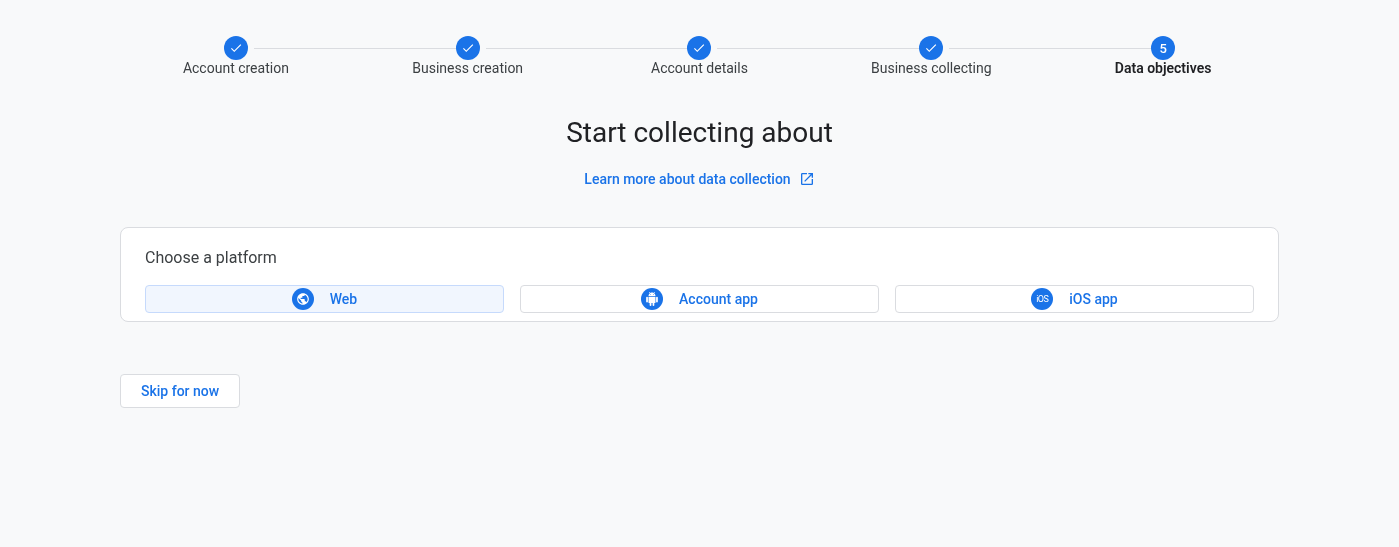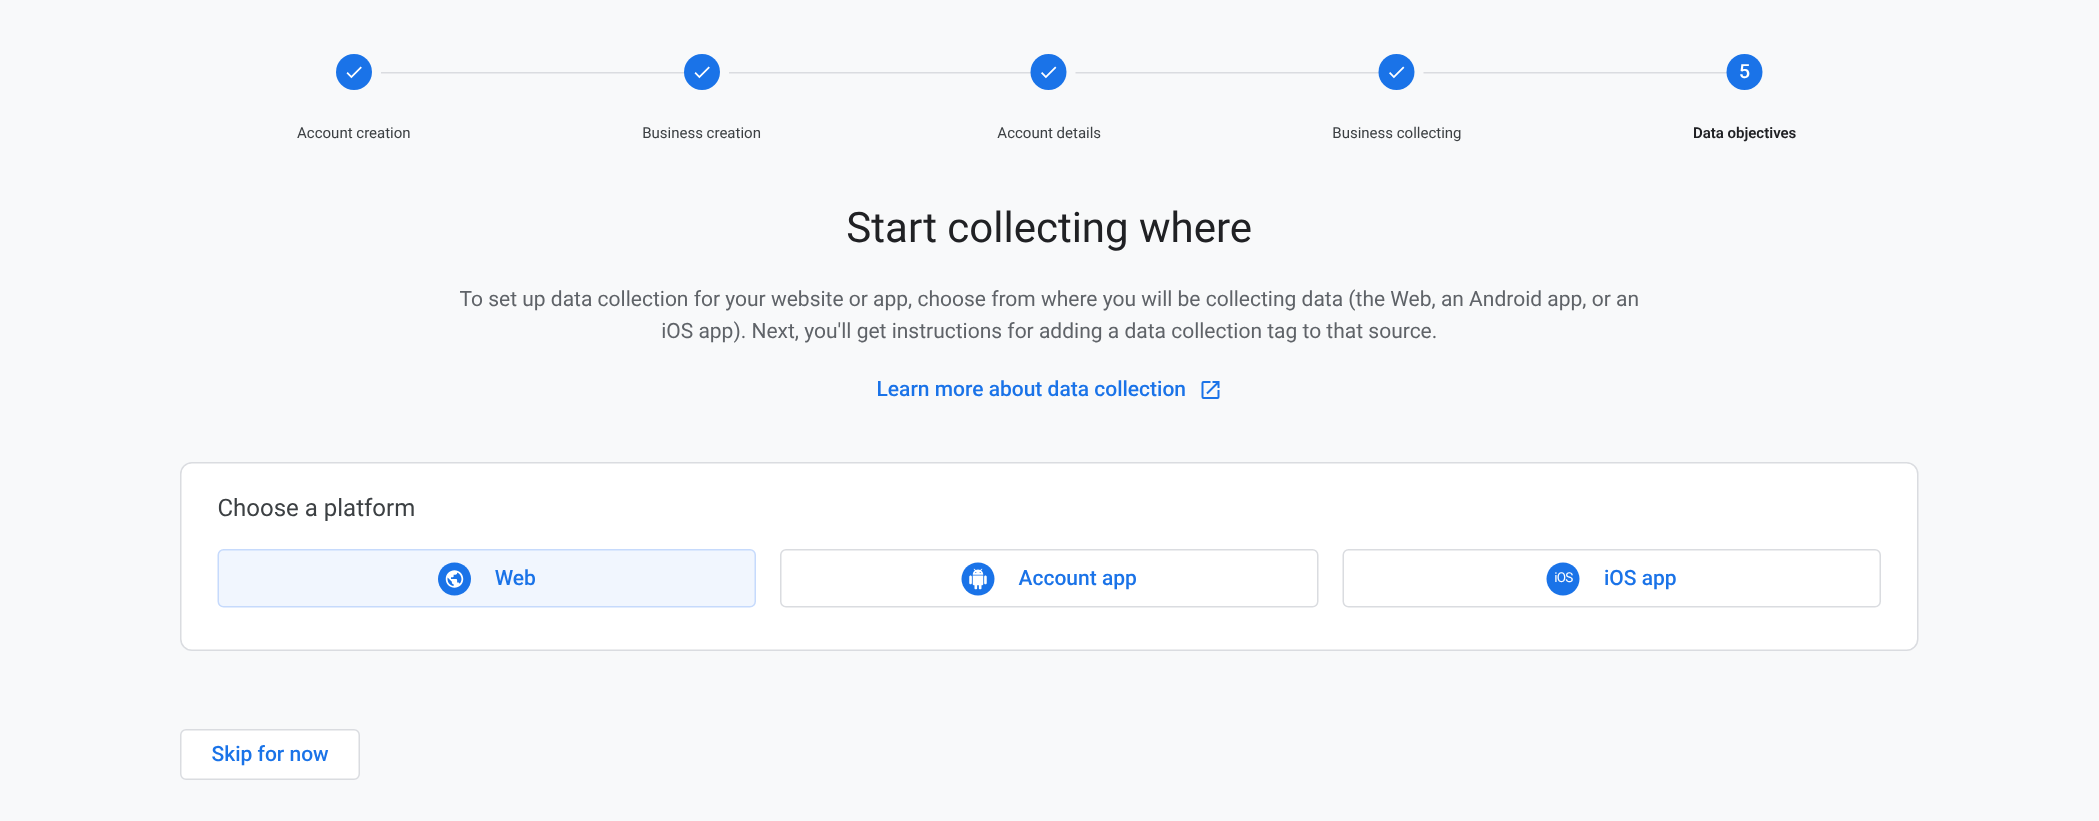--- a/index.html
+++ b/index.html
@@ -38,22 +38,21 @@
       background: #1a73e8;
       display: flex;
       align-items: center;
       justify-content: center;
       color: #fff;
       font-size: 13px;
       font-weight: 500;
       z-index: 2;
     }
     .step-label {
-      margin-top: 24px;
-      font-size: 10px;
+      font-size: 14px;
       color: #3c4043;
       white-space: nowrap;
     }
     .step.current .step-label {
       font-weight: 600;
       color: #202124;
     }
     .step-line {
       position: absolute;
       top: 12px;
@@ -97,39 +96,39 @@
       font-weight: 500;
     }
     .learn-more svg {
       fill: #1a73e8;
     }
     
     .card {
       background: #fff;
       border: 1px solid #dadce0;
       border-radius: 8px;
-      padding: 20px 24px 28px 24px;
+      padding: 20px 24px 8px 24px;
       margin-bottom: 24px;
     }
     .card-title {
       font-size: 16px;
       color: #3c4043;
       margin-bottom: 18px;
     }
     .platform-row {
       display: flex;
       gap: 16px;
     }
     .platform-btn {
       flex: 1;
       display: flex;
       align-items: center;
       justify-content: center;
       gap: 16px;
-      height: 39px;
+      height: 28px;
       border: 1px solid #dadce0;
       border-radius: 4px;
       background: #fff;
       cursor: pointer;
       color: #1a73e8;
       font-size: 14px;
       font-weight: 500;
       font-family: inherit;
     }
     .platform-btn.selected {
@@ -208,22 +207,21 @@
       <div class="step-label">Business collecting</div>
       <div class="step-line right"></div>
     </div>
     <div class="step current">
       <div class="step-circle">5</div>
       <div class="step-label">Data objectives</div>
     </div>
   </div>
 
   
-  <h1 class="heading">Start collecting where</h1>
-  <p class="description">To set up data collection for your website or app, choose from where you will be collecting data (the Web, an Android app, or an iOS app). Next, you'll get instructions for adding a data collection tag to that source.</p>
+  <h1 class="heading">Start collecting about</h1>
 
   <div class="learn-more">
     <a href="#">Learn more about data collection</a>
     <span>
       <svg width="16" height="16" viewBox="0 0 24 24">
           <path d="M19 19H5V5h7V3H5a2 2 0 0 0-2 2v14a2 2 0 0 0 2 2h14a2 2 0 0 0 2-2v-7h-2v7zM14 3v2h3.59l-9.83 9.83 1.41 1.41L19 6.41V10h2V3h-7z"></path>
         </svg>
     </span>
   </div>
 

